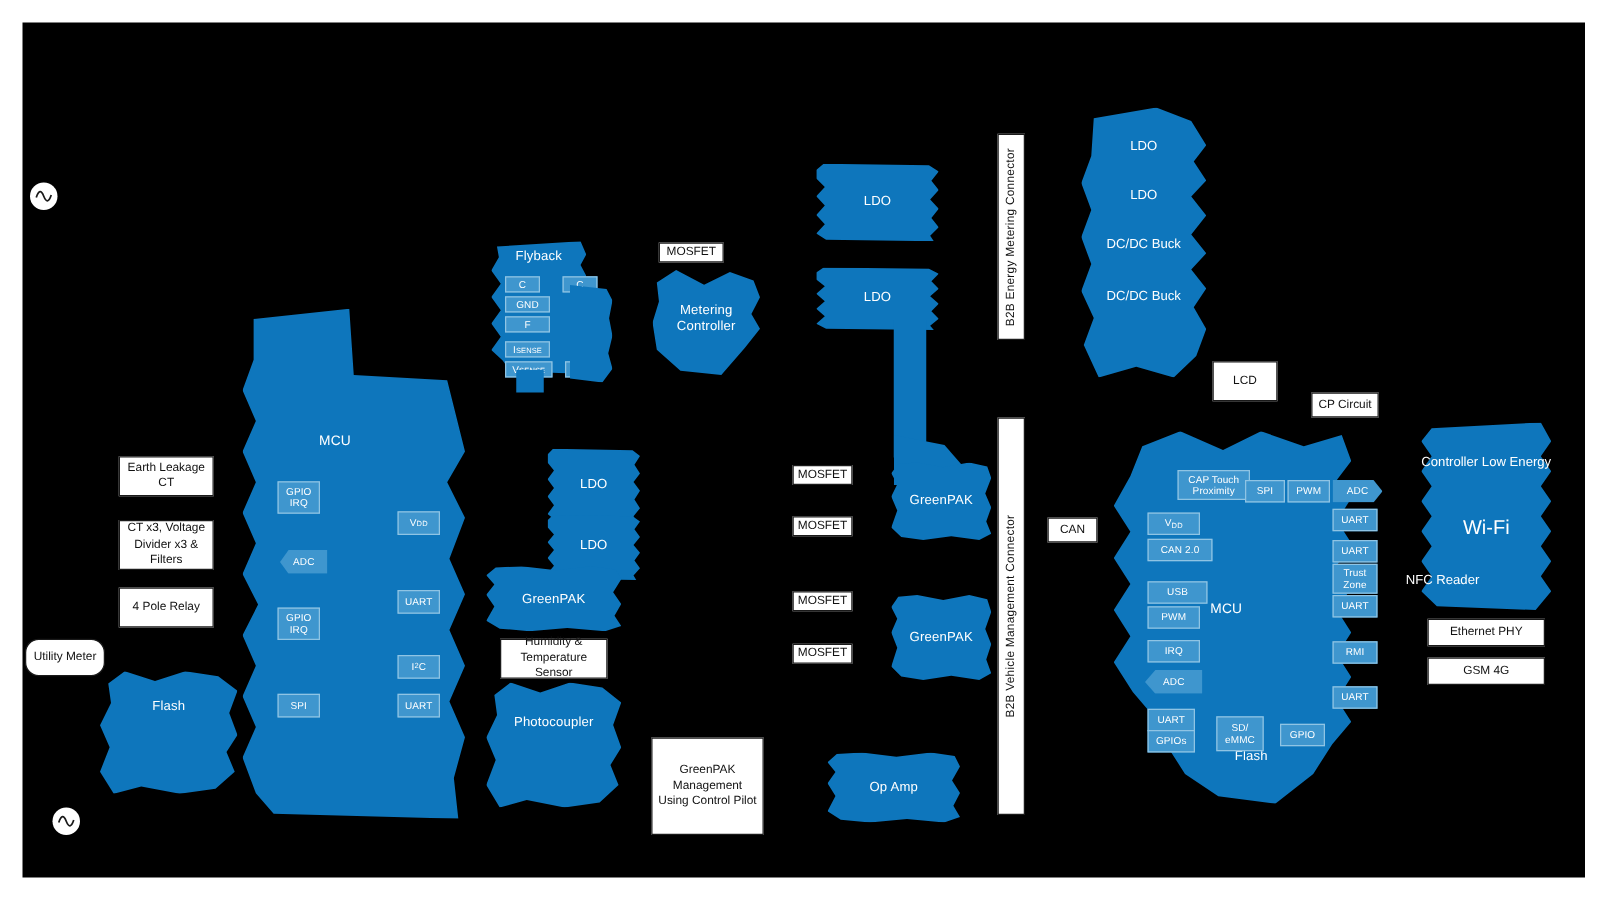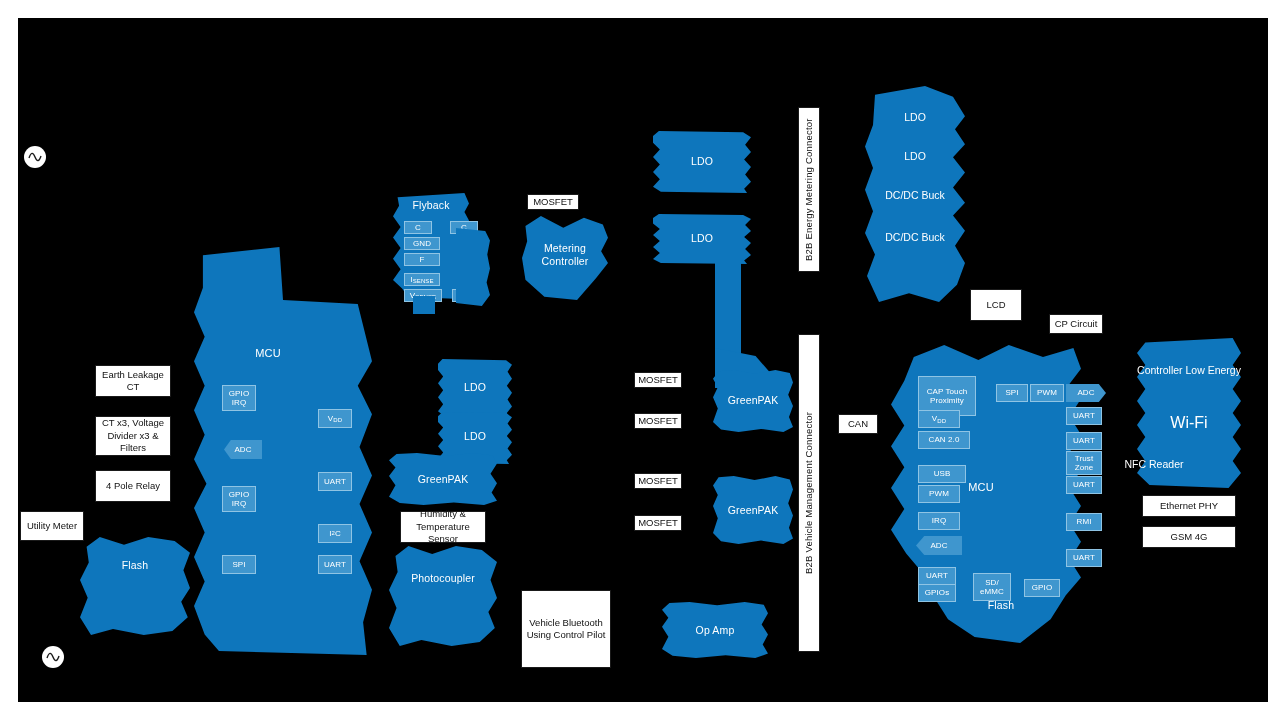--- a/index.html
+++ b/index.html
@@ -77,21 +77,21 @@
     </div>
     <div class="ac node" style="left:24px;top:628px;">
       <svg width="14" height="14" viewBox="0 0 14 14">
           <path d="M1 8 C3 2, 5 2, 7 7 S11 12, 13 6" stroke="#1a1a1a" stroke-width="1.4" fill="none"></path>
         </svg>
     </div>
 
     <div class="node wbox" style="left:77px;top:347px;width:76px;height:32px;">Earth Leakage CT</div>
     <div class="node wbox" style="left:77px;top:398px;width:76px;height:40px;">CT x3, Voltage Divider x3 &amp; Filters</div>
     <div class="node wbox" style="left:77px;top:452px;width:76px;height:32px;">4 Pole Relay</div>
-    <div class="node wbox" style="left:2px;top:493px;width:64px;height:30px;">Utility Meter</div>
+    <div class="node wbox" style="left:2px;top:493px;width:64px;height:30px;border-radius:11px;">Utility Meter</div>
 
     <div class="node chip ragBlob" style="left:62px;top:519px;width:110px;height:98px;">
       <span class="chip-label" style="top:22px;">Flash</span>
     </div>
 
     <div class="node chip" style="left:176px;top:229px;width:178px;height:408px;
          clip-path:polygon(5% 2%,48% 0%,50% 13%,92% 14%,100% 28%,92% 34%,100% 41%,93% 49%,100% 56%,93% 63%,100% 70%,93% 77%,100% 84%,95% 92%,97% 100%,14% 99%,6% 95%,0% 88%,6% 82%,0% 76%,6% 70%,0% 64%,7% 58%,0% 52%,6% 46%,0% 40%,6% 34%,0% 28%,6% 22%,0% 16%,5% 10%);">
       <span class="chip-label big" style="top:100px;left:10px;right:40px;">MCU</span>
     </div>
 
@@ -137,21 +137,21 @@
     <div class="node chip ragW" style="left:371px;top:435px;width:108px;height:52px;">
       <span class="chip-label" style="top:20px;">GreenPAK</span>
     </div>
 
     <div class="node wbox" style="left:382px;top:493px;width:86px;height:32px;">Humidity &amp; Temperature Sensor</div>
 
     <div class="node chip ragBlob" style="left:371px;top:528px;width:108px;height:100px;">
       <span class="chip-label" style="top:26px;">Photocoupler</span>
     </div>
 
-    <div class="node wbox" style="left:503px;top:572px;width:90px;height:78px;">Vehicle Bluetooth Using Control Pilot</div>
+    <div class="node wbox" style="left:503px;top:572px;width:90px;height:78px;">GreenPAK Management Using Control Pilot</div>
 
     <div class="node chip ragS" style="left:635px;top:113px;width:98px;height:62px;">
       <span class="chip-label" style="top:24px;">LDO</span>
     </div>
     <div class="node chip ragS" style="left:635px;top:196px;width:98px;height:50px;">
       <span class="chip-label" style="top:18px;">LDO</span>
     </div>
 
     <div class="node chip" style="left:697px;top:238px;width:26px;height:110px;"></div>
     <div class="node chip" style="left:697px;top:330px;width:58px;height:40px;
@@ -192,21 +192,21 @@
     <div class="node chip" style="left:873px;top:327px;width:190px;height:298px;
          clip-path:polygon(
             12% 4%,28% 0%,46% 5%,62% 0%,80% 4%,96% 1%,100% 8%,94% 13%,100% 18%,
             94% 24%,100% 30%,94% 36%,100% 42%,94% 48%,100% 54%,94% 60%,100% 66%,
             94% 72%,100% 78%,92% 84%,84% 92%,68% 100%,44% 98%,30% 92%,22% 84%,
             16% 76%,8% 70%,0% 62%,7% 55%,0% 48%,7% 41%,0% 34%,7% 27%,0% 20%,7% 12%);">
       <span class="chip-label big" style="top:136px;left:20px;right:30px;">MCU</span>
       <span class="chip-label" style="top:254px;left:40px;right:10px;">Flash</span>
     </div>
 
-    <div class="pin" style="left:900px;top:358px;width:58px;height:40px;">CAP Touch Proximity</div>
+    <div class="pin" style="left:924px;top:358px;width:58px;height:24px;">CAP Touch Proximity</div>
     <div class="pin" style="left:900px;top:392px;width:42px;height:18px;">V<sub>DD</sub></div>
     <div class="pin" style="left:900px;top:413px;width:52px;height:18px;">CAN 2.0</div>
     <div class="pin" style="left:900px;top:447px;width:48px;height:18px;">USB</div>
     <div class="pin" style="left:900px;top:467px;width:42px;height:18px;">PWM</div>
     <div class="pin" style="left:900px;top:494px;width:42px;height:18px;">IRQ</div>
     <div class="pin arrowL" style="left:898px;top:518px;width:46px;height:19px;">ADC</div>
     <div class="pin" style="left:900px;top:549px;width:38px;height:18px;">UART</div>
     <div class="pin" style="left:900px;top:566px;width:38px;height:18px;">GPIOs</div>
 
     <div class="pin" style="left:978px;top:366px;width:32px;height:18px;">SPI</div>

